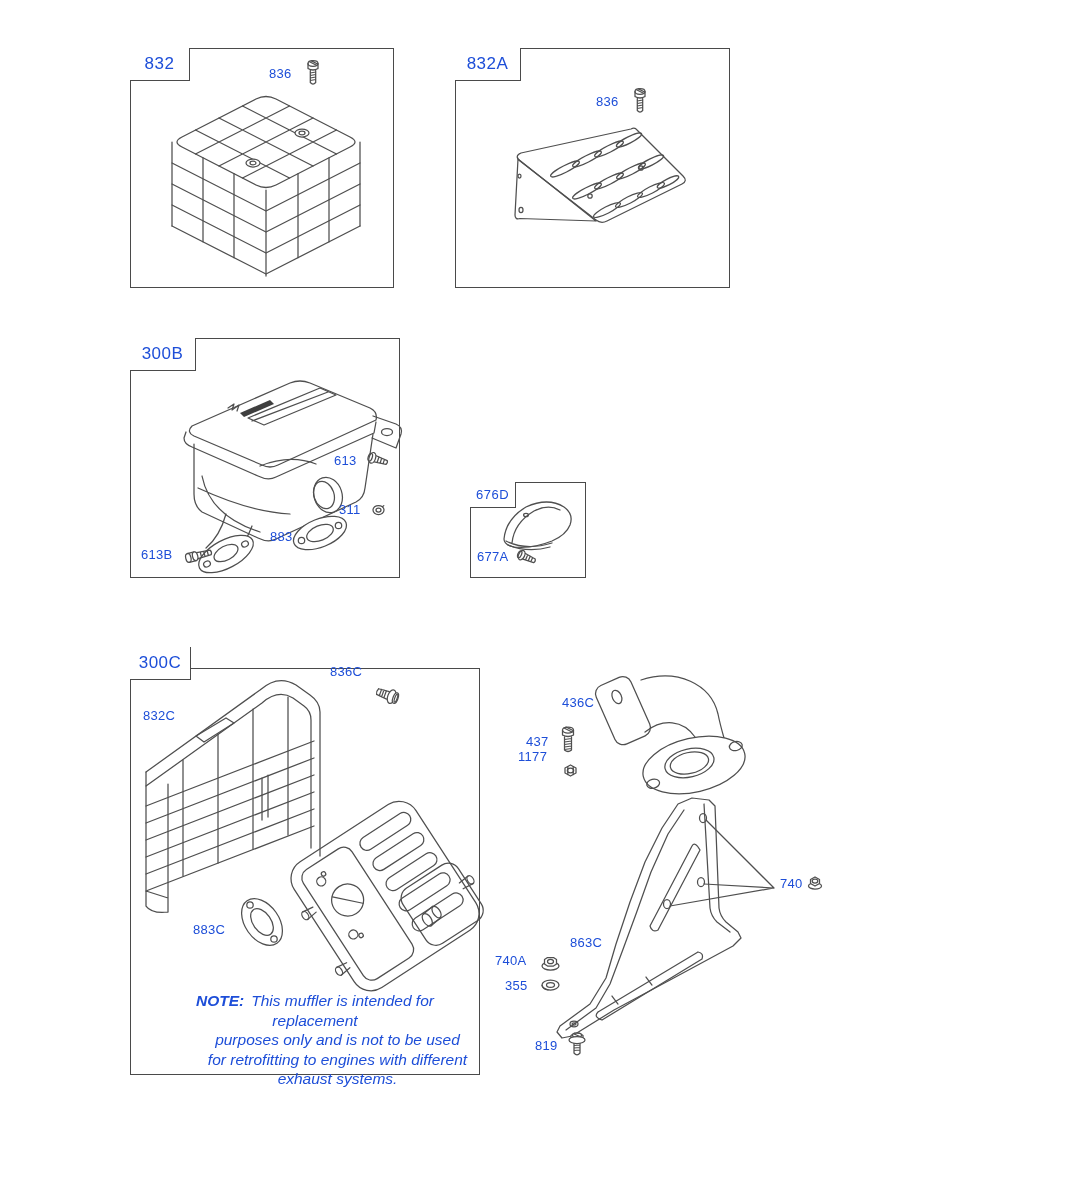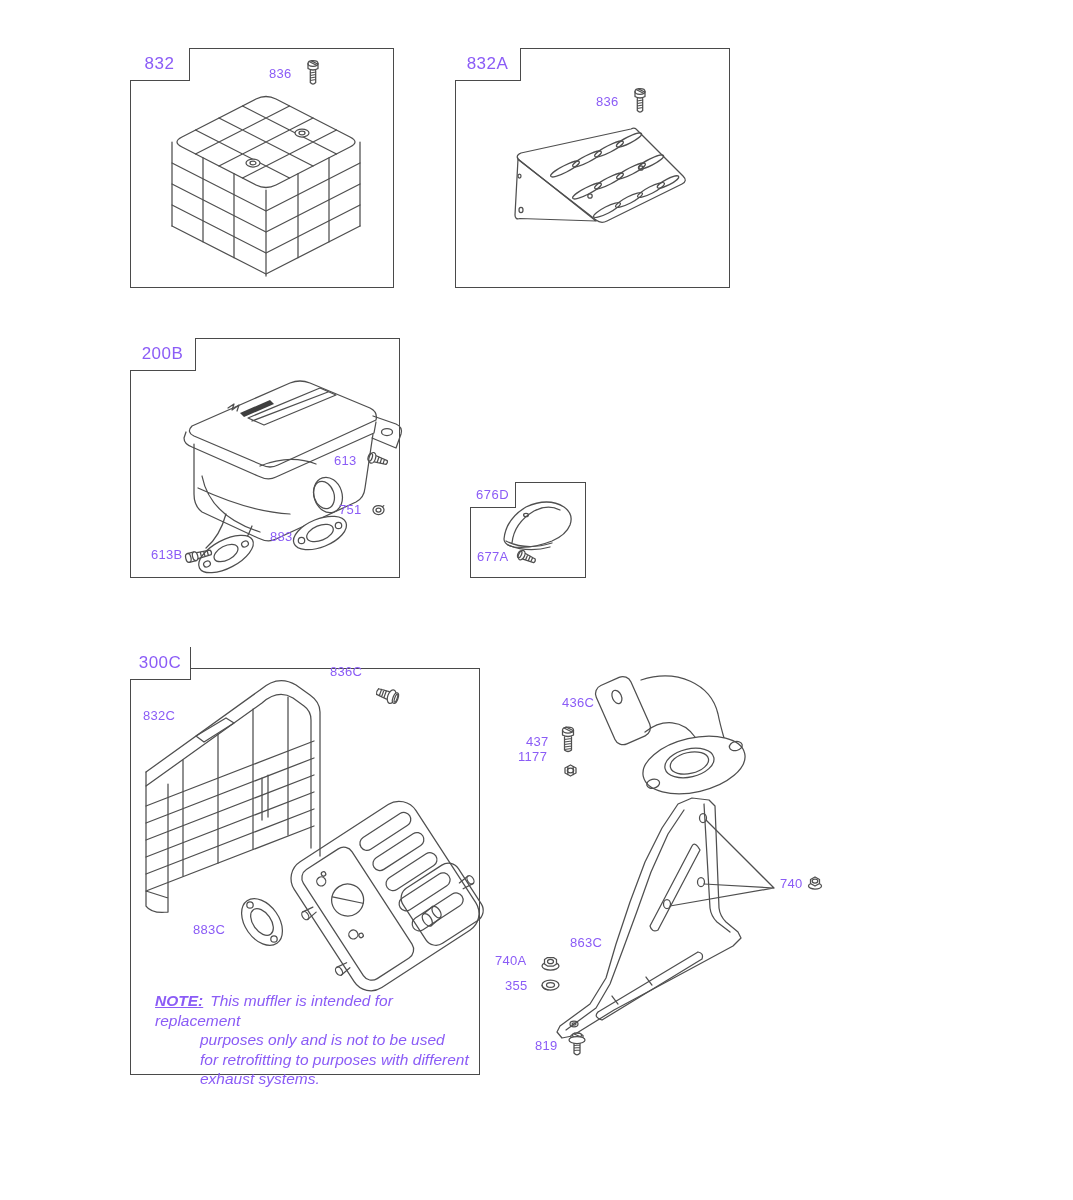--- a/index.html
+++ b/index.html
@@ -1,25 +1,25 @@
 <!DOCTYPE html>
 <html><head>
 <meta charset="utf-8">
 <style>
   html,body{margin:0;padding:0;background:#fff;}
   .canvas{position:relative;width:1073px;height:1200px;background:#ffffff;
-          font-family:"Liberation Sans",sans-serif;color:#8b5cf6;overflow:hidden;}
+          font-family:"Liberation Sans",sans-serif;color:#1d4ed8;overflow:hidden;text-align:center;}
   .box{position:absolute;border:1.6px solid #4a4a4a;background:transparent;box-sizing:border-box;}
   .tab{position:absolute;border-right:1.6px solid #4a4a4a;border-bottom:1.6px solid #4a4a4a;
        background:#fff;display:flex;align-items:center;justify-content:center;
        font-size:17px;letter-spacing:.5px;box-sizing:border-box;}
   .tab.small{font-size:13px;}
   .plabel{position:absolute;font-size:13px;letter-spacing:.3px;white-space:nowrap;}
   .note{position:absolute;font-style:italic;font-size:15.5px;line-height:19.5px;width:320px;}
-  .note .t{font-weight:bold;margin-right:7px;text-decoration:underline;}
+  .note .t{font-weight:bold;margin-right:7px;}
   .note-rest{margin-left:45px;}
   svg.part{position:absolute;overflow:visible;}
   .ln{stroke:#4f4f4f;fill:none;stroke-width:1.25;stroke-linecap:round;stroke-linejoin:round;}
   .lnw{stroke:#4f4f4f;fill:#ffffff;stroke-width:1.25;stroke-linecap:round;stroke-linejoin:round;}
   .dk{fill:#3f3f3f;stroke:none;}
 </style>
 </head>
 <body>
 
 <div class="canvas">
@@ -76,21 +76,21 @@
       <ellipse cx="124" cy="78" rx="15" ry="3.4" transform="rotate(-27 124 78)"></ellipse>
       <ellipse cx="146" cy="68" rx="15" ry="3.4" transform="rotate(-27 146 68)"></ellipse>
       <ellipse cx="163" cy="60" rx="12" ry="3" transform="rotate(-27 163 60)"></ellipse>
     </g>
     <circle class="ln" cx="85" cy="74" r="2.2"></circle>
       <circle class="ln" cx="136" cy="46" r="2.2"></circle>
   </svg>
 
   <div class="box" style="left:130px;top:338px;width:270px;height:240px"></div>
   <div class="tab" style="left:130px;top:338px;width:66px;height:33px">
-    <span>200B</span>
+    <span>300B</span>
   </div>
   <svg class="part" style="left:140px;top:366px" width="256" height="206" viewBox="0 0 256 206">
     <path class="ln" d="M52,60 L150,17 Q160,13 170,17 L230,42 Q238,46 236,54 L138,99 Q130,103 122,99 L54,70 Q46,66 52,60 Z"></path>
     <path class="ln" d="M46,66 L44,72 Q44,78 52,81 L118,110 Q128,115 136,111 L234,67 L236,56"></path>
     <path class="ln" d="M233,50 L256,58 Q263,61 261,68 L256,82 L232,72"></path>
     <ellipse class="ln" cx="247" cy="66" rx="5.5" ry="3.5"></ellipse>
     <path class="ln" d="M108,52 L180,22 L196,29 L124,59 Z M112,55 L188,26"></path>
     <path class="dk" d="M100,47 L130,34 L134,38 L104,51 Z"></path>
     <path class="ln" d="M88,42 l6,-4 l-2,6 l7,-5 l-2,6"></path>
     <path class="ln" d="M54,78 L54,128 Q54,140 62,146 L118,172 Q128,177 136,173 L216,136 Q224,132 225,122 L233,68"></path>
@@ -104,34 +104,34 @@
     <ellipse class="ln" cx="67" cy="198" rx="3.5" ry="2.8" transform="rotate(-28 67 198)"></ellipse>
   </svg>
   <span class="plabel" style="left:334px;top:453px">613</span>
   <svg class="part" style="left:366px;top:450px" width="28" height="22" viewBox="0 0 28 22">
     <g transform="rotate(18 13 10)" class="ln">
       <ellipse class="lnw" cx="6" cy="10" rx="3.2" ry="5.5"></ellipse>
       <ellipse cx="3.8" cy="10" rx="2" ry="4"></ellipse>
       <path d="M9,6.8 L21,8 M9,13.2 L21,12 M12,7.1 V13 M15,7.4 V12.7 M18,7.7 V12.4 M21,8 Q22.5,10 21,12"></path>
     </g>
   </svg>
-  <span class="plabel" style="left:339px;top:502px">751</span>
+  <span class="plabel" style="left:339px;top:502px">311</span>
   <svg class="part" style="left:371px;top:503px" width="15" height="14" viewBox="0 0 15 14">
     <ellipse class="lnw" cx="7.5" cy="7" rx="5.5" ry="4.5"></ellipse>
     <ellipse class="ln" cx="7.5" cy="7" rx="2.5" ry="2"></ellipse>
     <path class="ln" d="M11.5,3.8 L12.8,2.6"></path>
   </svg>
   <span class="plabel" style="left:270px;top:529px">883</span>
   <svg class="part" style="left:288px;top:510px" width="64" height="46" viewBox="0 0 64 46">
     <ellipse class="lnw" cx="32" cy="23" rx="28" ry="14" transform="rotate(-22 32 23)"></ellipse>
     <ellipse class="ln" cx="32" cy="23" rx="14" ry="7.5" transform="rotate(-22 32 23)"></ellipse>
     <circle class="ln" cx="13.5" cy="30.5" r="3.2"></circle>
       <circle class="ln" cx="50.5" cy="15.5" r="3.2"></circle>
   </svg>
-  <span class="plabel" style="left:151px;top:547px">613B</span>
+  <span class="plabel" style="left:141px;top:547px">613B</span>
   <svg class="part" style="left:184px;top:544px" width="32" height="22" viewBox="0 0 32 22">
     <g transform="rotate(-14 16 11)" class="ln">
       <ellipse class="lnw" cx="4" cy="11" rx="2.6" ry="4.5"></ellipse>
       <path d="M4,6.5 L11,6.5 M4,15.5 L11,15.5"></path>
       <ellipse class="lnw" cx="11" cy="11" rx="2.6" ry="4.5"></ellipse>
       <path d="M13.4,8 L27,8.8 M13.4,14 L27,13.4 M17,8.2 V13.8 M20.5,8.4 V13.6 M24,8.6 V13.5 M27,8.8 Q28.5,11 27,13.4"></path>
     </g>
   </svg>
 
   <div class="box" style="left:470px;top:482px;width:116px;height:96px"></div>
@@ -205,21 +205,21 @@
   <svg class="part" style="left:238px;top:893px" width="48" height="58" viewBox="0 0 48 58">
     <ellipse class="lnw" cx="24" cy="29" rx="17" ry="26" transform="rotate(-35 24 29)"></ellipse>
     <ellipse class="ln" cx="24" cy="29" rx="9" ry="15" transform="rotate(-35 24 29)"></ellipse>
     <circle class="ln" cx="36" cy="46" r="3.2"></circle>
       <circle class="ln" cx="12" cy="12" r="3.2"></circle>
   </svg>
   <div class="note" style="left:155px;top:991px">
     <div><span class="t">NOTE:</span><span>This muffler is intended for replacement</span></div>
     <div class="note-rest">
       <div>purposes only and is not to be used</div>
-      <div>for retrofitting to purposes with different</div>
+      <div>for retrofitting to engines with different</div>
       <div>exhaust systems.</div>
     </div>
   </div>
 
   <span class="plabel" style="left:562px;top:695px">436C</span>
   <svg class="part" style="left:597px;top:668px" width="154" height="128" viewBox="0 0 154 128">
     <g transform="rotate(-24 27 40)" class="ln">
       <rect class="lnw" x="6" y="10" width="38" height="64" rx="9"></rect>
       <ellipse cx="25" cy="27" rx="4.5" ry="7"></ellipse>
     </g>

